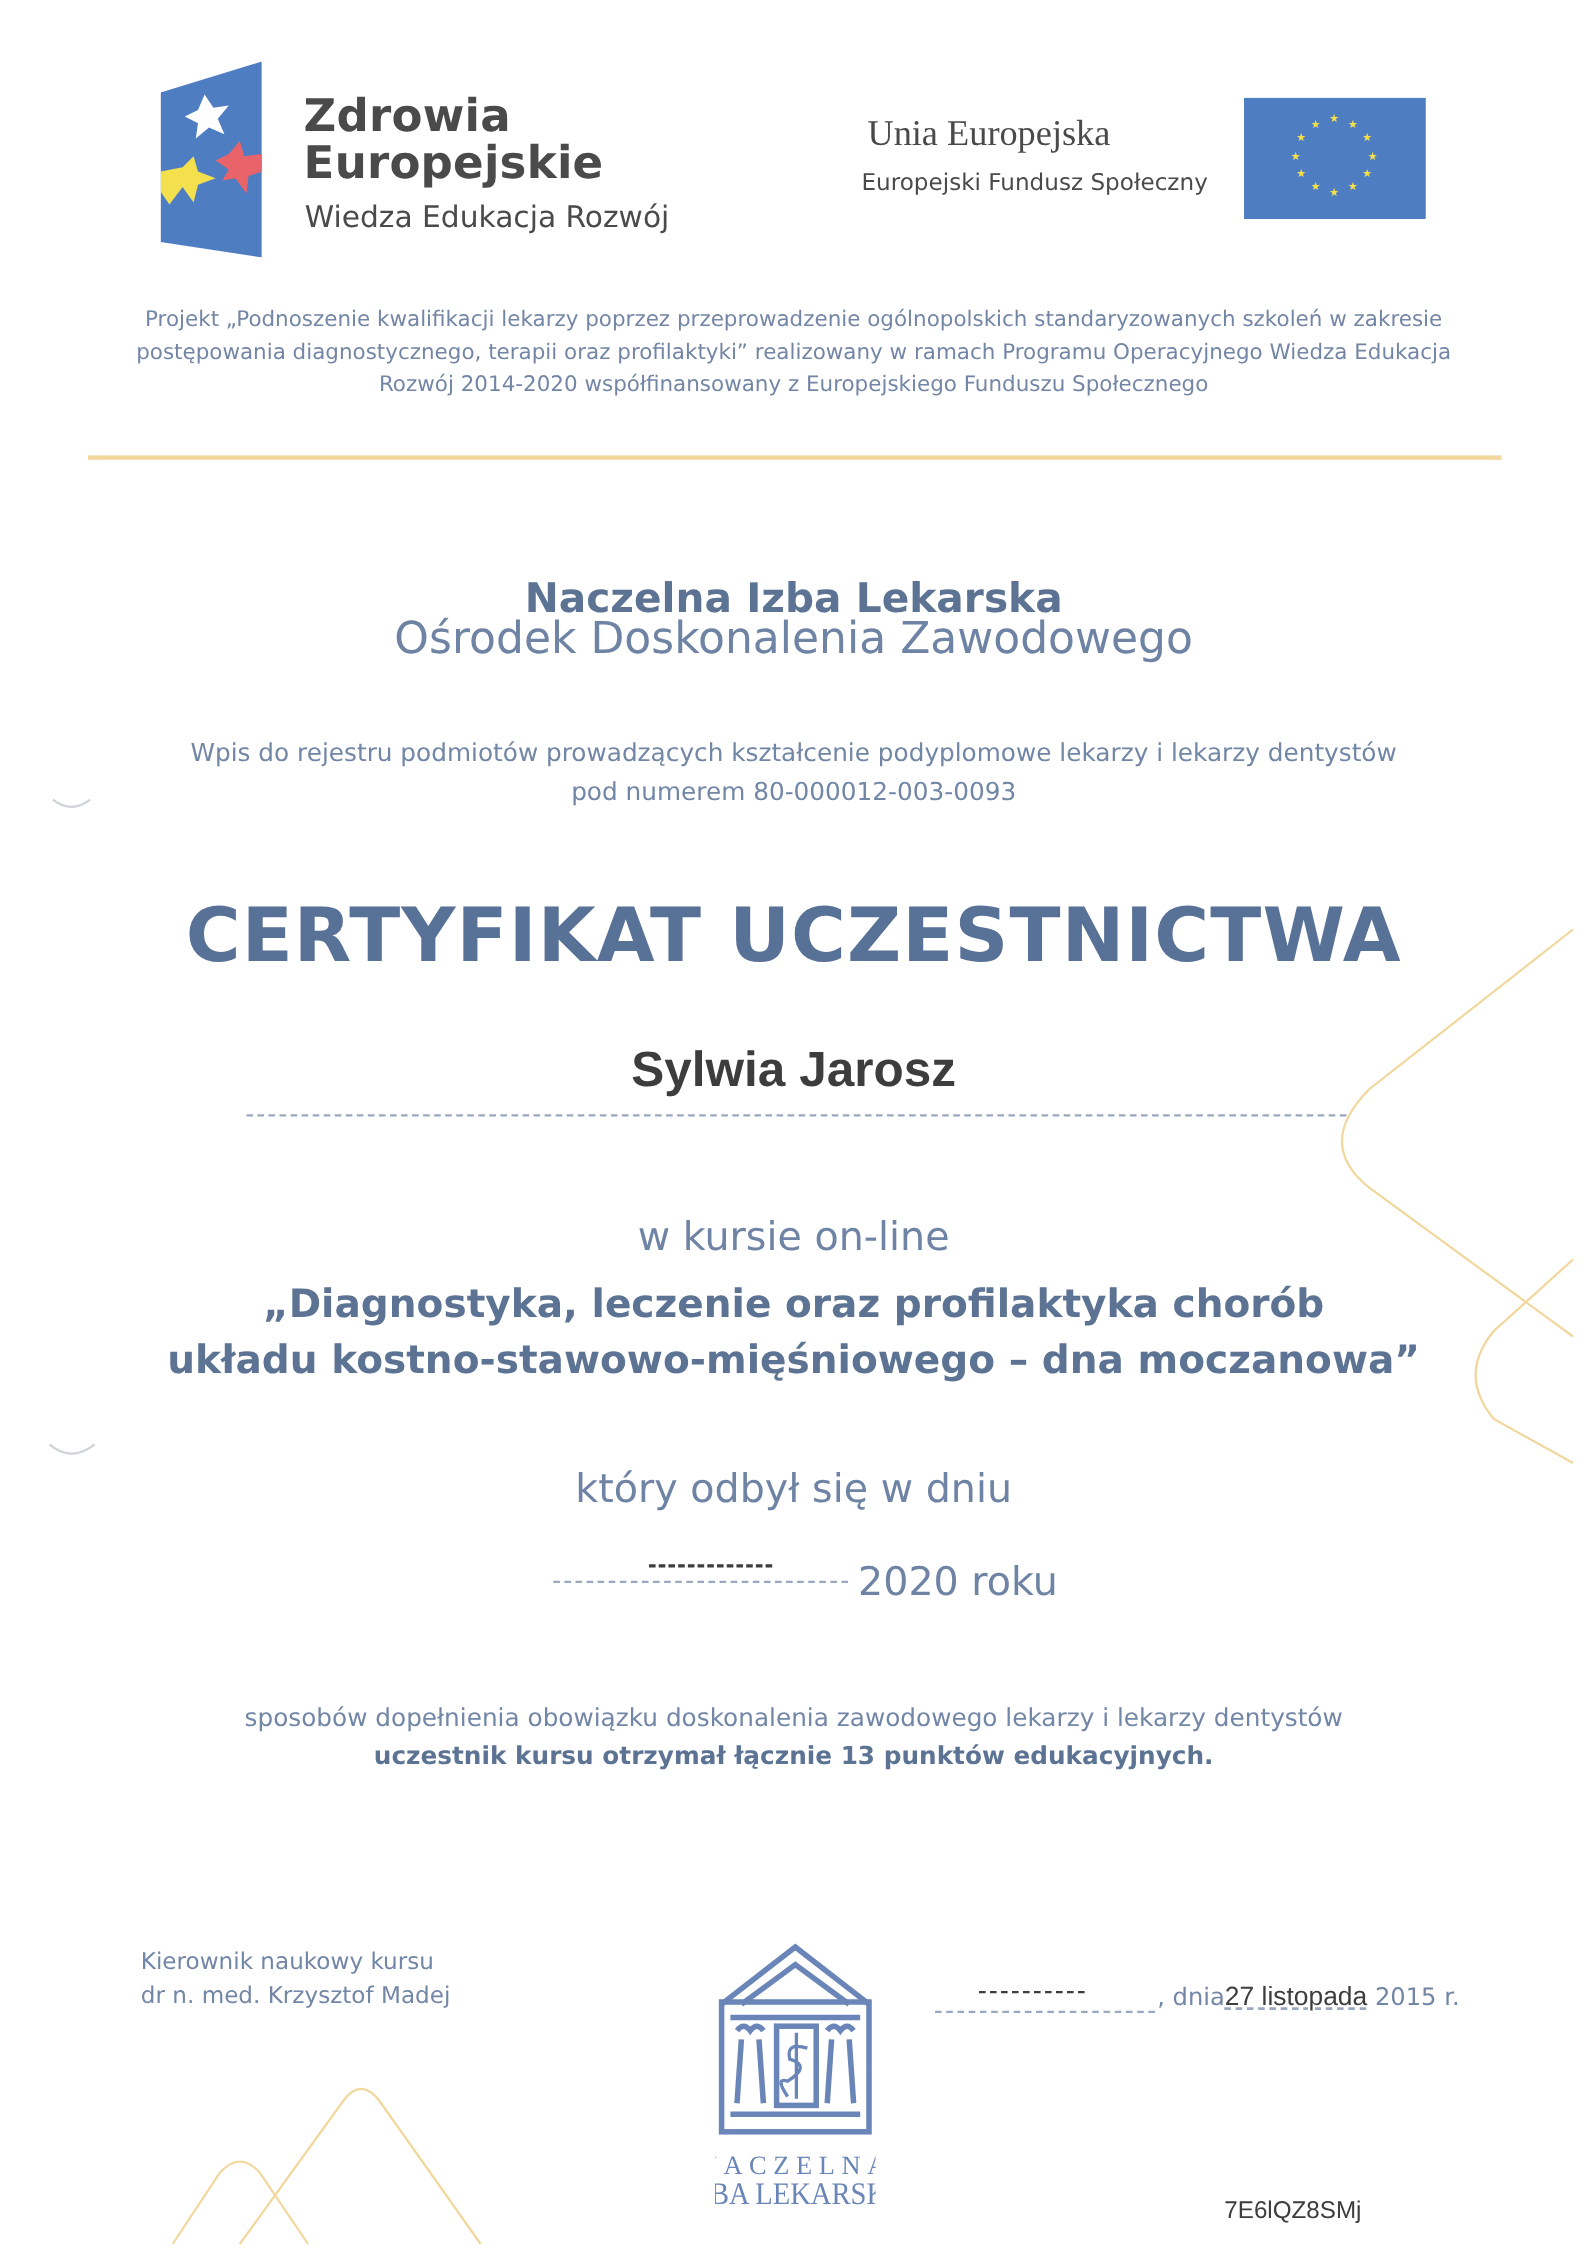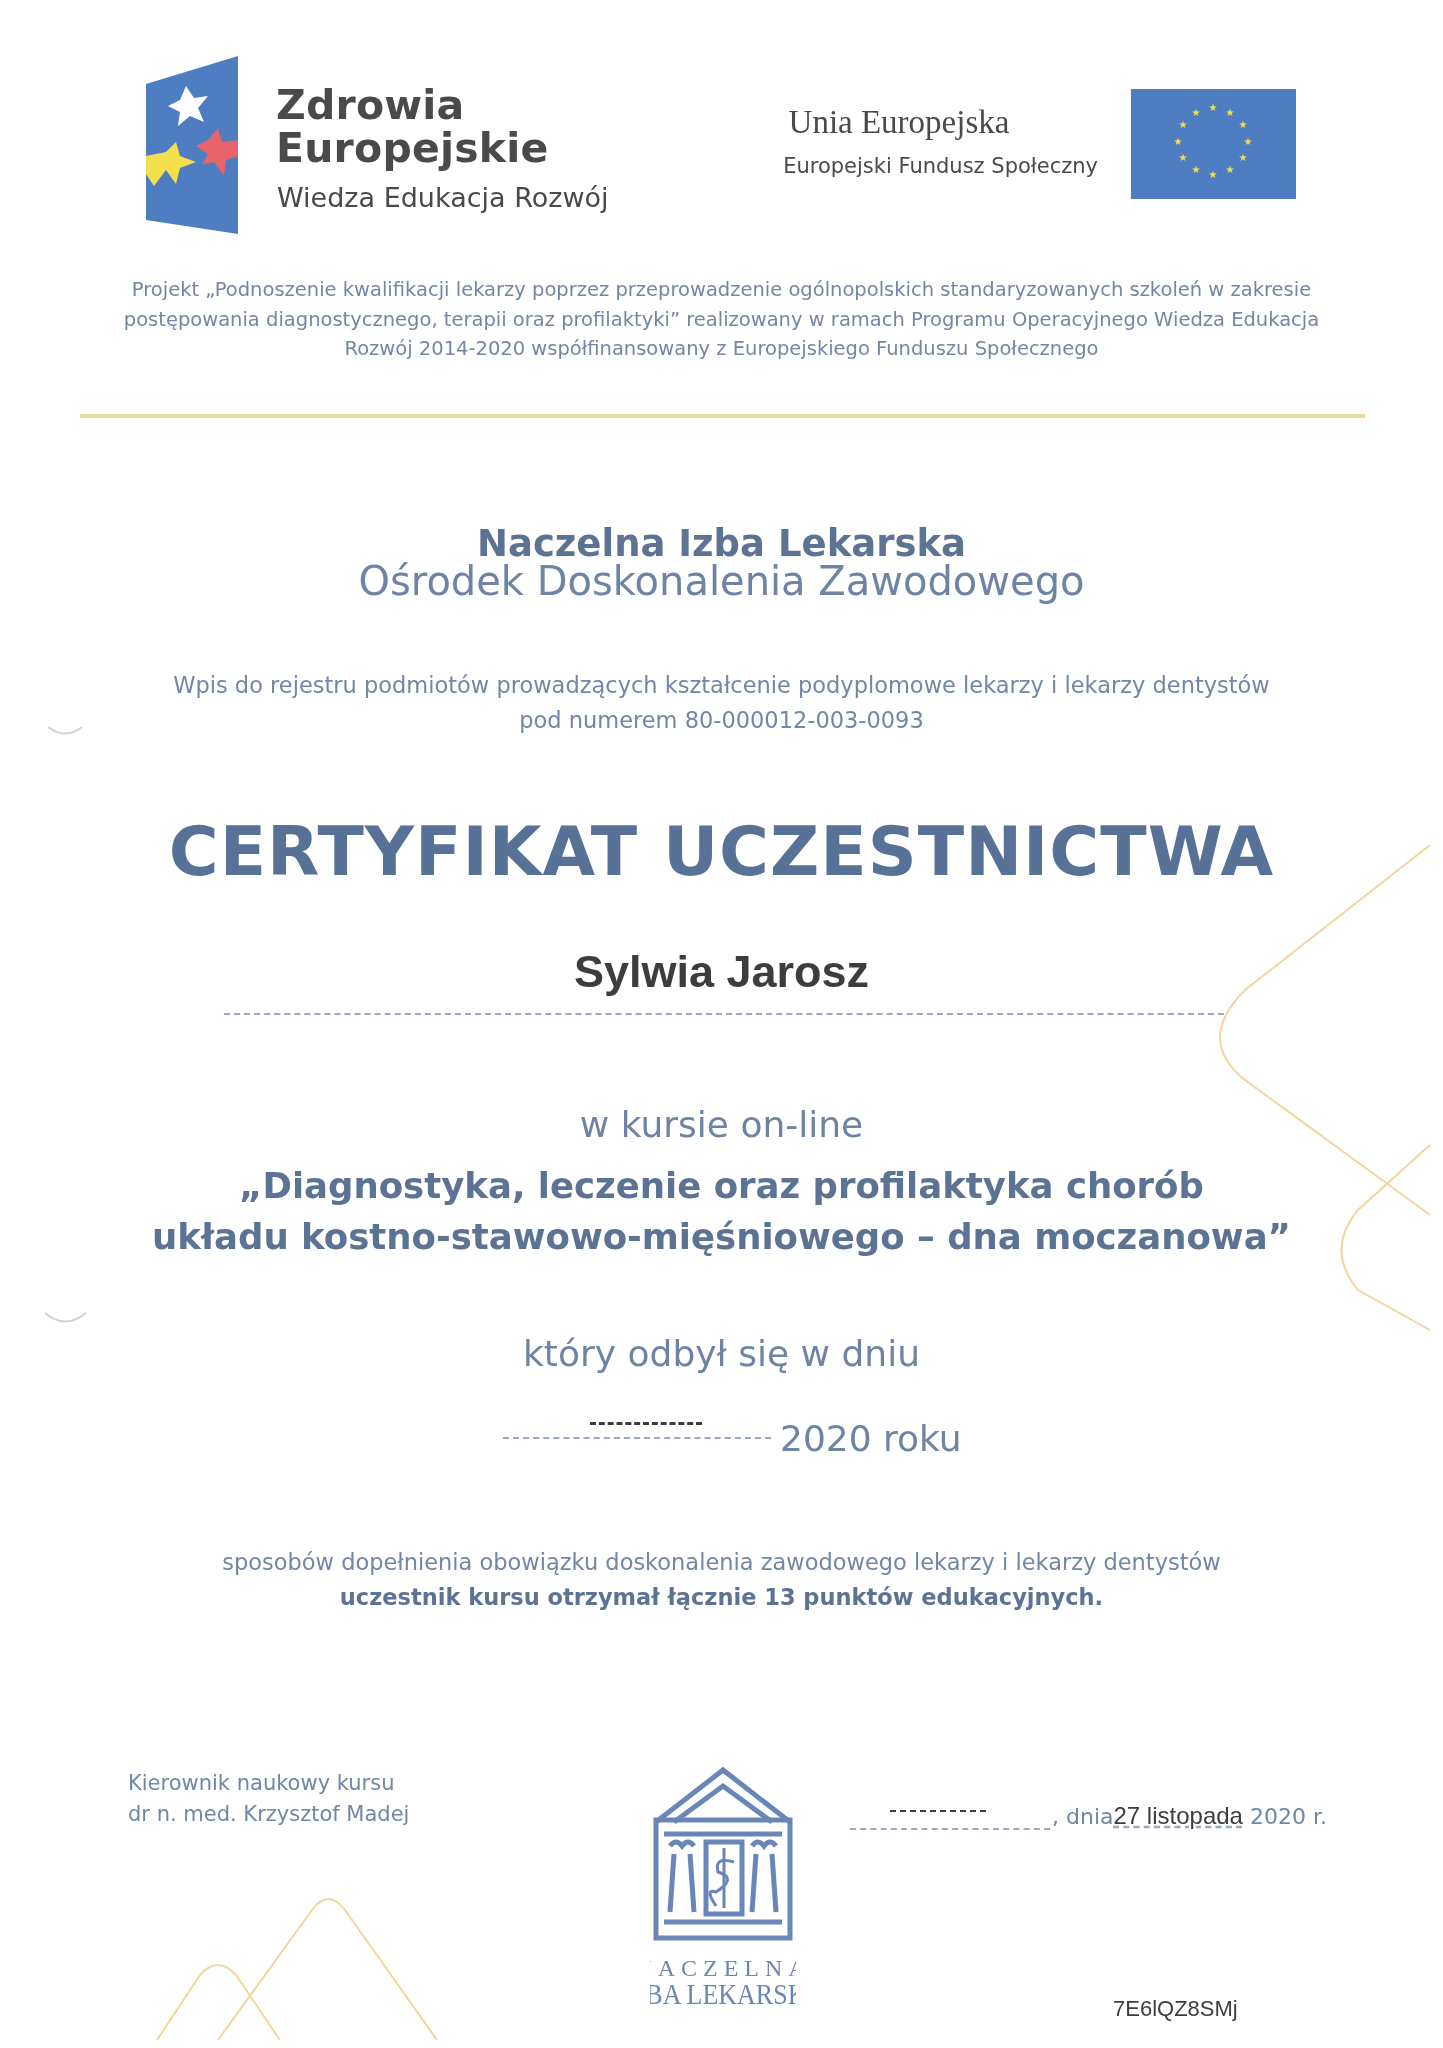--- a/index.html
+++ b/index.html
@@ -158,16 +158,16 @@
     <path d="M84 100 q-20 -6 -16 10 q20 6 -2 20 q-12 -4 0 14" stroke-width="3"></path>
   </g>
   <text x="73" y="214" text-anchor="middle" font-family="Liberation Serif, serif" font-size="24" fill="#6a85b8" letter-spacing="6">NACZELNA</text>
   <text x="73" y="242" text-anchor="middle" font-family="Liberation Serif, serif" font-size="26" fill="#6a85b8" transform="scale(1 1.1)" transform-origin="73 242">IZBA LEKARSKA</text>
 </svg>
 
 <div id="sign-line" class="abs"></div>
 <div id="sign-fill" class="abs"></div>
 <div id="sign-text" class="abs">
   <span>, dnia</span><span class="hand">27 listopada</span>
-  <span>2020 r.</span>
+  <span>2015 r.</span>
 </div>
 
 <div id="code" class="abs">7E6lQZ8SMj</div>
 
 </body></html>

